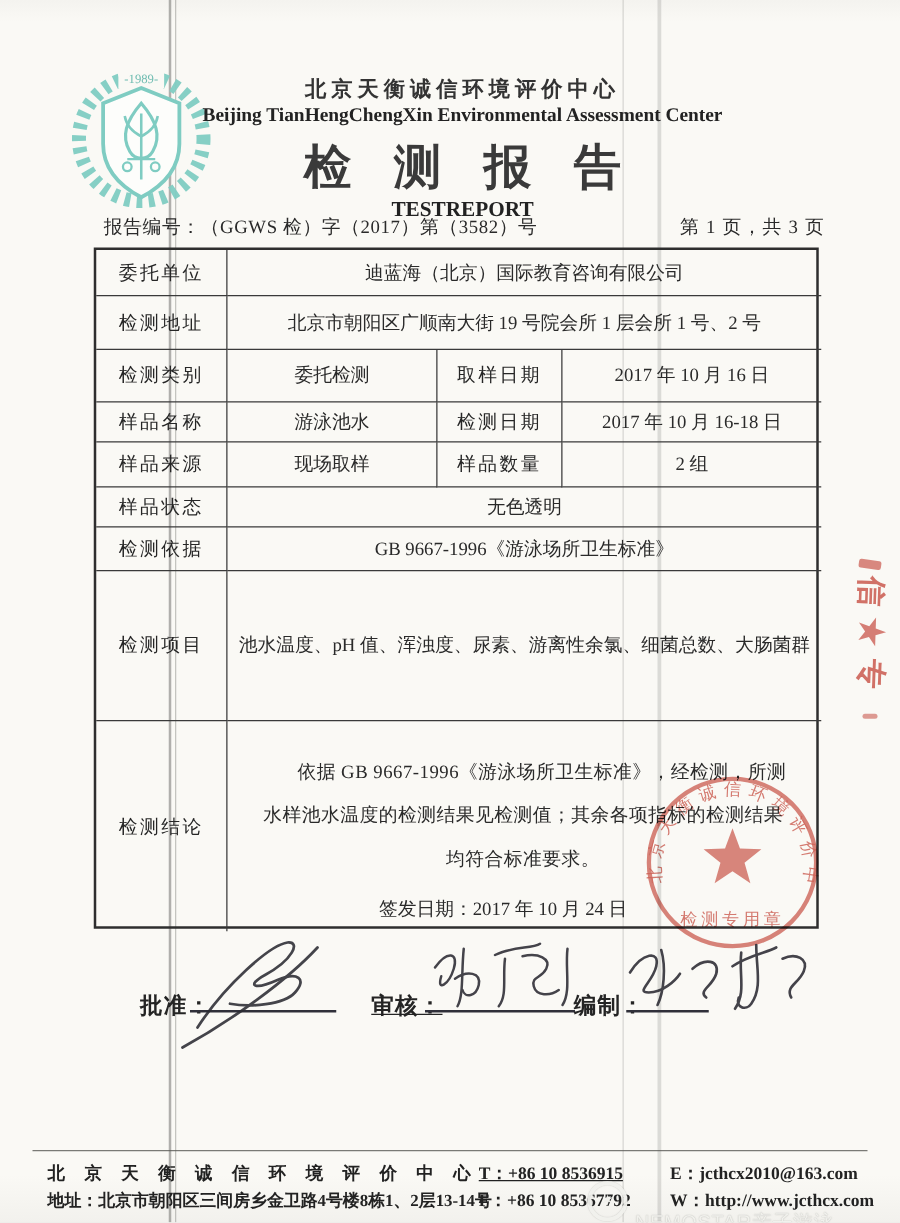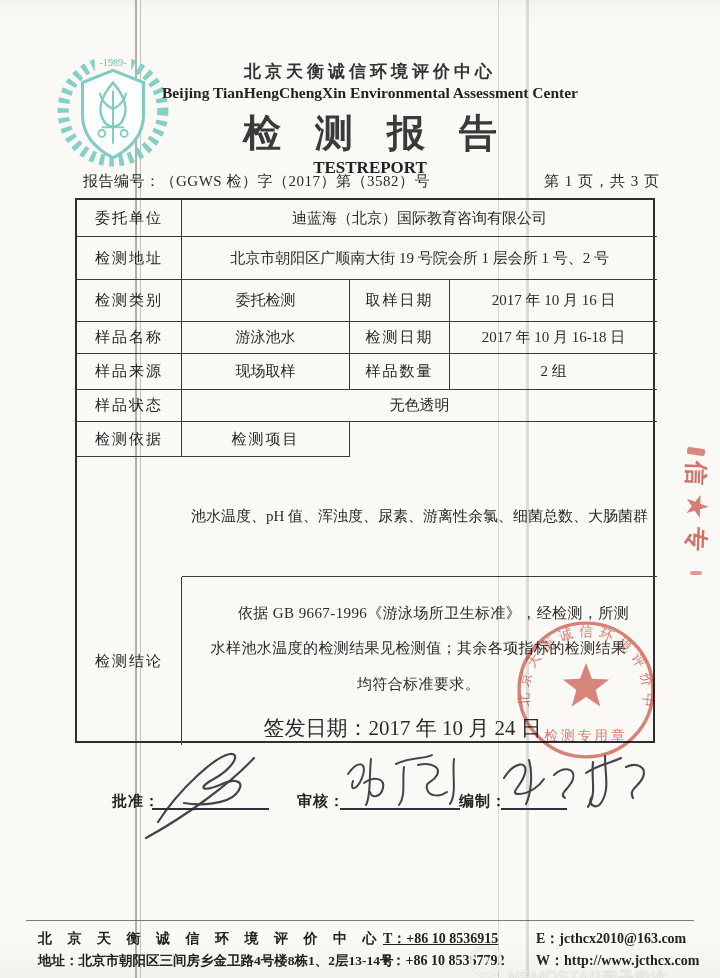--- a/index.html
+++ b/index.html
@@ -31,31 +31,31 @@
       border:2.2px solid #2e2e2e;background:transparent;box-sizing:border-box;}
   #report-table .cell{border-right:1.4px solid #3a3a3a;border-bottom:1.4px solid #3a3a3a;
       display:flex;align-items:center;justify-content:center;font-size:15px;box-sizing:border-box;
       text-align:center;}
   #report-table .cell.last-col{border-right:none;}
   #report-table .cell.last-row{border-bottom:none;}
   #report-table .label{letter-spacing:2px;color:#262626;}
   #report-table .span3{grid-column:2 / 5;}
   #concl-cell{flex-direction:column;align-items:stretch;justify-content:flex-start;text-align:left;}
   #concl-text{padding:16px 26px 0 24px;text-indent:2em;line-height:2.35;font-size:15px;letter-spacing:.4px;}
-  #sign-date{text-align:left;padding-right:34px;margin-top:12px;font-size:21px;}
+  #sign-date{text-align:left;padding-right:34px;margin-top:12px;font-size:15px;}
   
   .stampwrap{mix-blend-mode:multiply;pointer-events:none;}
   #edge-stamp{right:2px;top:448px;width:44px;display:flex;flex-direction:column;align-items:center;
       gap:6px;color:rgba(198,62,50,.72);mix-blend-mode:multiply;}
   #edge-stamp .frag-bar{width:18px;height:7px;background:rgba(198,62,50,.6);border-radius:2px;transform:rotate(8deg);}
   #edge-stamp .frag-char{font-size:24px;font-weight:bold;transform:rotate(92deg);line-height:1;}
   #edge-stamp .frag-star{font-size:30px;transform:rotate(20deg);line-height:1;color:rgba(198,62,50,.65);}
   #edge-stamp .frag-dash{width:12px;height:4px;background:rgba(198,62,50,.5);border-radius:2px;margin-top:14px;}
   
-  .sig-label{position:absolute;font-size:15px;letter-spacing:1px;font-weight:bold;color:#242424;}
+  .sig-label{position:absolute;font-size:18px;letter-spacing:1px;font-weight:bold;color:#242424;}
   .sig-underline{position:absolute;height:1.6px;background:#30303a;}
   .sig-svg{position:absolute;}
   
   #footer-rule{left:26px;top:920px;width:668px;height:1px;background:rgba(90,90,86,.8);}
   #footer-org{left:38px;top:930px;font-size:14px;font-weight:bold;letter-spacing:6px;color:#222;}
   #footer-address{left:38px;top:952px;font-size:13.5px;font-weight:bold;color:#222;}
   #footer-tel{left:383px;top:930px;font-size:14px;font-weight:bold;color:#222;text-decoration:underline;}
   #footer-email{left:536px;top:930px;font-size:14px;font-weight:bold;color:#222;}
   #footer-fax{left:383px;top:952px;font-size:14px;font-weight:bold;color:#222;}
   #footer-web{left:536px;top:952px;font-size:14px;font-weight:bold;color:#222;}
@@ -120,20 +120,21 @@
 
     <div class="cell label">样品来源</div>
     <div class="cell">现场取样</div>
     <div class="cell label">样品数量</div>
     <div class="cell last-col">2 组</div>
 
     <div class="cell label">样品状态</div>
     <div class="cell span3 last-col">无色透明</div>
 
     <div class="cell label">检测依据</div>
+    <div class="cell span3 last-col">GB 9667-1996《游泳场所卫生标准》</div>
 
     <div class="cell label">检测项目</div>
     <div class="cell span3 last-col">池水温度、pH 值、浑浊度、尿素、游离性余氯、细菌总数、大肠菌群</div>
 
     <div class="cell label last-row">检测结论</div>
     <div id="concl-cell" class="cell span3 last-col last-row">
       <div id="concl-text">依据 GB 9667-1996《游泳场所卫生标准》，经检测，所测水样池水温度的检测结果见检测值；其余各项指标的检测结果均符合标准要求。</div>
       <div id="sign-date">签发日期：2017 年 10 月 24 日</div>
     </div>
   </div>
@@ -162,21 +163,21 @@
 
   <div class="sig-label" style="left:112px;top:792px;">批准：</div>
   <div class="sig-underline" style="left:152px;top:808px;width:117px;"></div>
   <svg class="sig-svg" style="left:138px;top:742px;" width="140" height="100" viewBox="0 0 140 100">
     <g fill="none" stroke="#2b2b33" stroke-width="2.2" stroke-linecap="round" opacity=".88">
       <path d="M20 80 C42 46 78 14 92 12 C103 11 96 26 74 38 C58 47 66 50 84 42 C100 35 108 41 98 52 C89 62 62 64 46 61"></path>
       <path d="M116 16 C92 42 48 74 8 96"></path>
     </g>
   </svg>
 
-  <div class="sig-label" style="left:297px;top:792px;">审核：</div>
+  <div class="sig-label" style="left:297px;top:792px;text-decoration:underline;">审核：</div>
   <div class="sig-underline" style="left:340px;top:808px;width:120px;"></div>
   <svg class="sig-svg" style="left:340px;top:752px;" width="130" height="62" viewBox="0 0 130 62">
     <g fill="none" stroke="#2b2b33" stroke-width="2" stroke-linecap="round" opacity=".88">
       <path d="M8 22 C18 8 27 10 23 23 C19 36 9 42 13 29"></path>
       <path d="M31 7 C29 26 31 44 26 53"></path>
       <path d="M24 31 C34 24 45 26 43 36 C41 45 32 47 30 40"></path>
       <path d="M56 12 C70 5 86 7 92 3"></path>
       <path d="M64 15 C62 30 66 44 59 53"></path>
       <path d="M78 13 C91 10 101 15 97 23 C93 31 85 29 87 37 C89 45 100 45 107 40"></path>
       <path d="M114 7 C112 23 117 41 110 52"></path>

